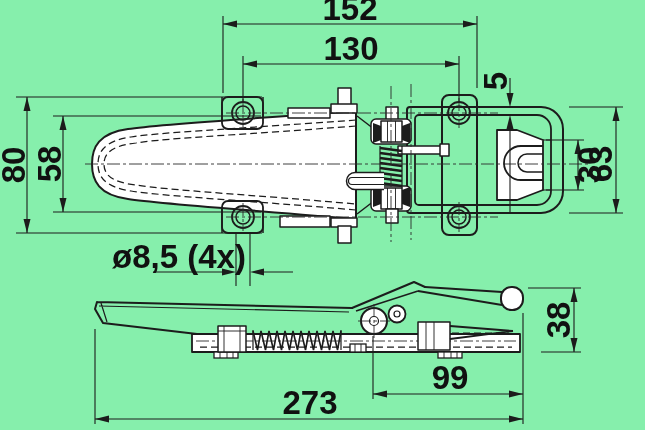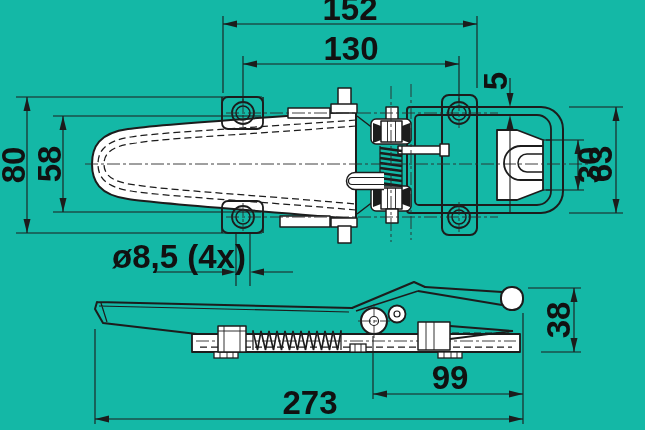--- a/index.html
+++ b/index.html
@@ -1,16 +1,16 @@
 <!DOCTYPE html>
 <html><head>
 <meta charset="utf-8">
 <style>
   html,body{margin:0;padding:0;background:#888;}
-  #stage{width:645px;height:430px;background:#14b8a6;position:relative;overflow:hidden;
+  #stage{width:645px;height:430px;background:#86efac;position:relative;overflow:hidden;
          font-family:"Liberation Sans", sans-serif;}
   svg{display:block;}
   .o2  {fill:none;stroke:#1c1c1c;stroke-width:2;stroke-linejoin:round;stroke-linecap:round;}
   .o18 {fill:none;stroke:#1c1c1c;stroke-width:1.8;stroke-linejoin:round;}
   .o15 {fill:none;stroke:#1c1c1c;stroke-width:1.5;stroke-linejoin:round;}
   .o12 {fill:none;stroke:#1c1c1c;stroke-width:1.2;}
   .o09 {fill:none;stroke:#1c1c1c;stroke-width:.9;}
   .w2  {fill:#fff;stroke:#1c1c1c;stroke-width:2;stroke-linejoin:round;}
   .w18 {fill:#fff;stroke:#1c1c1c;stroke-width:1.8;stroke-linejoin:round;}
   .w15 {fill:#fff;stroke:#1c1c1c;stroke-width:1.5;stroke-linejoin:round;}

